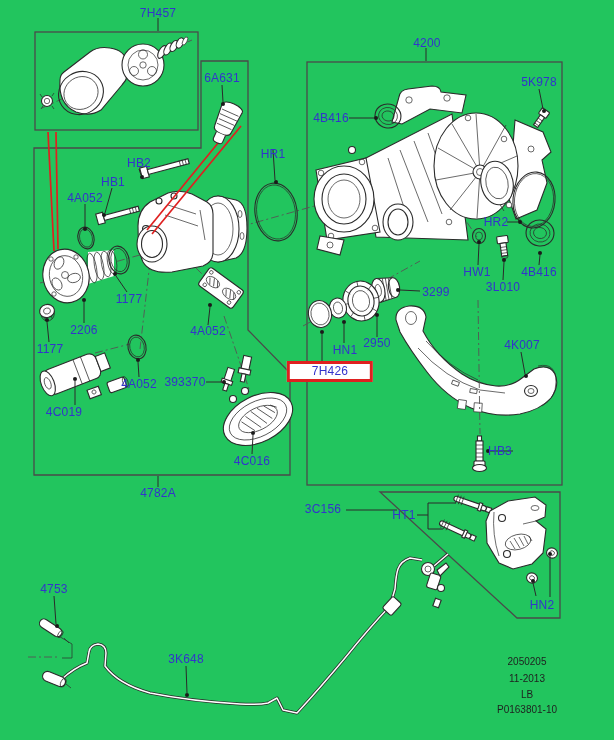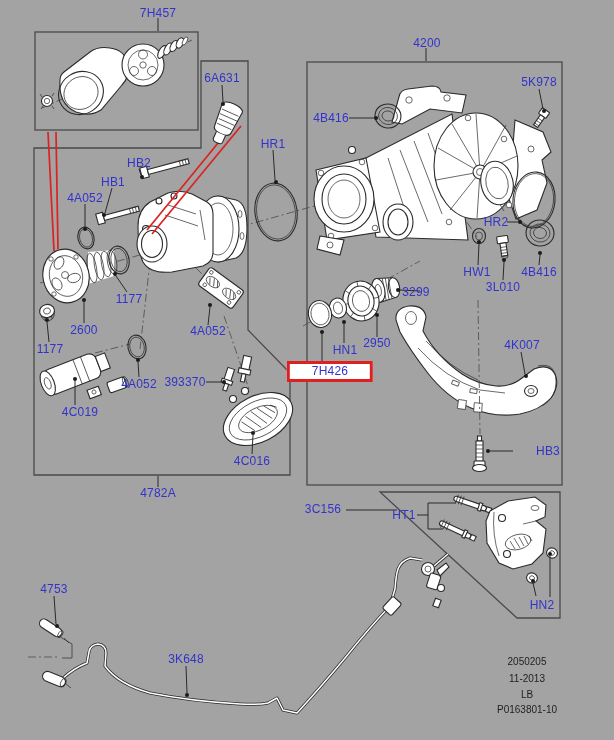--- a/index.html
+++ b/index.html
@@ -1,16 +1,16 @@
 <!DOCTYPE html>
 <html><head>
 <meta charset="utf-8">
 <style>
   html,body{margin:0;padding:0;background:#ffffff;}
-  #stage{position:relative;width:614px;height:740px;background:#a3a3a3;overflow:hidden;
+  #stage{position:relative;width:614px;height:740px;background:#22c55e;overflow:hidden;
          font-family:"Liberation Sans",sans-serif;}
   #art{position:absolute;left:0;top:0;}
   .lbl{position:absolute;transform:translateX(-50%);font-size:12px;line-height:13px;
        color:#3333CC;white-space:nowrap;letter-spacing:.2px;z-index:2;cursor:pointer;}
   .lbl.hl{border:3px solid #DF2020;background:#fff;padding:1px 22px;}
   .ftr{position:absolute;transform:translateX(-50%);font-size:10px;line-height:12px;
        color:#1f1f1f;white-space:nowrap;z-index:2;}
   .ln{fill:none;stroke:#2b2b2b;stroke-width:1.1;}
   .lnw{fill:#fff;stroke:#2b2b2b;stroke-width:1.1;}
   .thin{fill:none;stroke:#2b2b2b;stroke-width:0.7;}
@@ -414,46 +414,46 @@
         <circle cx="533" cy="581" r="2" class="dot"></circle>
     <path class="ldr" d="M54,596 L56,624"></path>
         <circle cx="57" cy="626" r="2" class="dot"></circle>
     <path class="ldr" d="M186,666 L187,693"></path>
         <circle cx="187" cy="695" r="2" class="dot"></circle>
   </g>
 </svg>
 
   <div class="lbl" style="left:158px;top:7px">7H457</div>
   <div class="lbl" style="left:222px;top:72px">6A631</div>
-  <div class="lbl" style="left:273px;top:138px">HR1</div>
+  <div class="lbl" style="left:273px;top:148px">HR1</div>
   <div class="lbl" style="left:139px;top:157px">HB2</div>
   <div class="lbl" style="left:113px;top:176px">HB1</div>
   <div class="lbl" style="left:85px;top:192px">4A052</div>
   <div class="lbl" style="left:129px;top:293px">1177</div>
-  <div class="lbl" style="left:84px;top:324px">2600</div>
+  <div class="lbl" style="left:84px;top:324px">2206</div>
   <div class="lbl" style="left:50px;top:343px">1177</div>
   <div class="lbl" style="left:208px;top:325px">4A052</div>
   <div class="lbl" style="left:139px;top:378px">4A052</div>
   <div class="lbl" style="left:185px;top:376px">393370</div>
-  <div class="lbl" style="left:80px;top:406px">4C019</div>
+  <div class="lbl" style="left:64px;top:406px">4C019</div>
   <div class="lbl" style="left:252px;top:455px">4C016</div>
   <div class="lbl" style="left:158px;top:487px">4782A</div>
   <div class="lbl" style="left:427px;top:37px">4200</div>
   <div class="lbl" style="left:539px;top:76px">5K978</div>
   <div class="lbl" style="left:331px;top:112px">4B416</div>
   <div class="lbl" style="left:496px;top:216px">HR2</div>
   <div class="lbl" style="left:477px;top:266px">HW1</div>
   <div class="lbl" style="left:503px;top:281px">3L010</div>
   <div class="lbl" style="left:539px;top:266px">4B416</div>
-  <div class="lbl" style="left:416px;top:286px">3299</div>
+  <div class="lbl" style="left:436px;top:286px">3299</div>
   <div class="lbl" style="left:377px;top:337px">2950</div>
   <div class="lbl" style="left:345px;top:344px">HN1</div>
   <div class="lbl hl" style="left:330px;top:361px">7H426</div>
   <div class="lbl" style="left:522px;top:339px">4K007</div>
-  <div class="lbl" style="left:548px;top:445px">HB3</div>
+  <div class="lbl" style="left:500px;top:445px">HB3</div>
   <div class="lbl" style="left:323px;top:503px">3C156</div>
   <div class="lbl" style="left:404px;top:509px">HT1</div>
   <div class="lbl" style="left:542px;top:599px">HN2</div>
   <div class="lbl" style="left:54px;top:583px">4753</div>
   <div class="lbl" style="left:186px;top:653px">3K648</div>
 
   <div class="ftr" style="left:527px;top:656px">2050205</div>
   <div class="ftr" style="left:527px;top:673px">11-2013</div>
   <div class="ftr" style="left:527px;top:689px">LB</div>
   <div class="ftr" style="left:527px;top:704px">P0163801-10</div>

